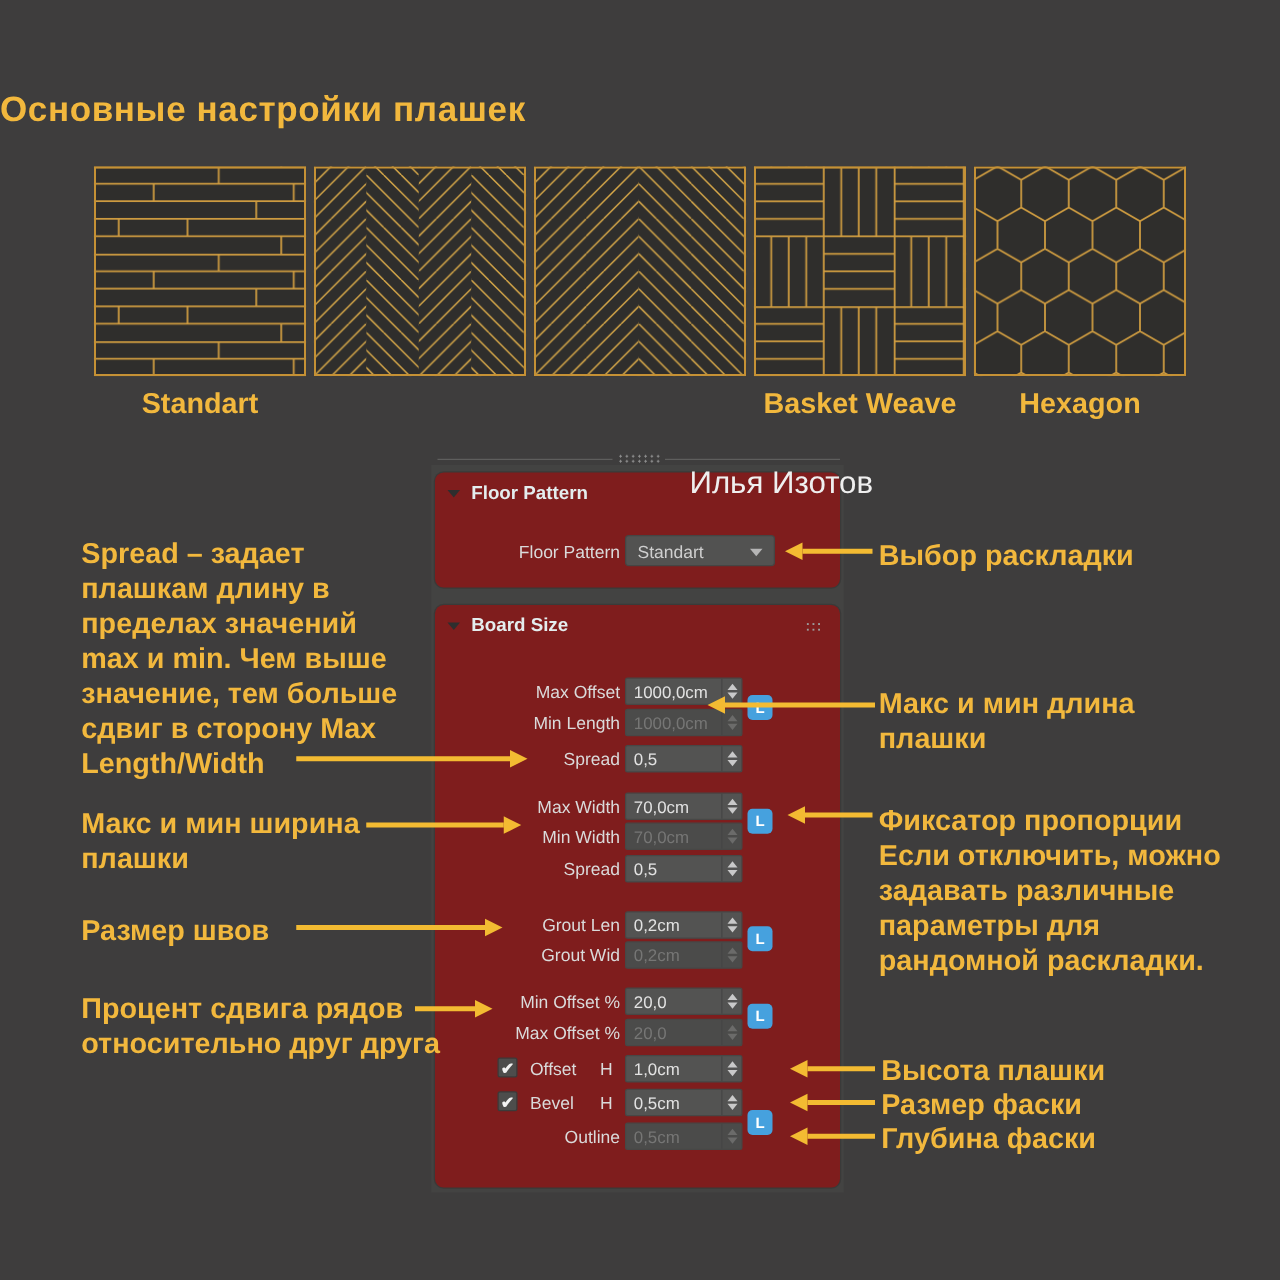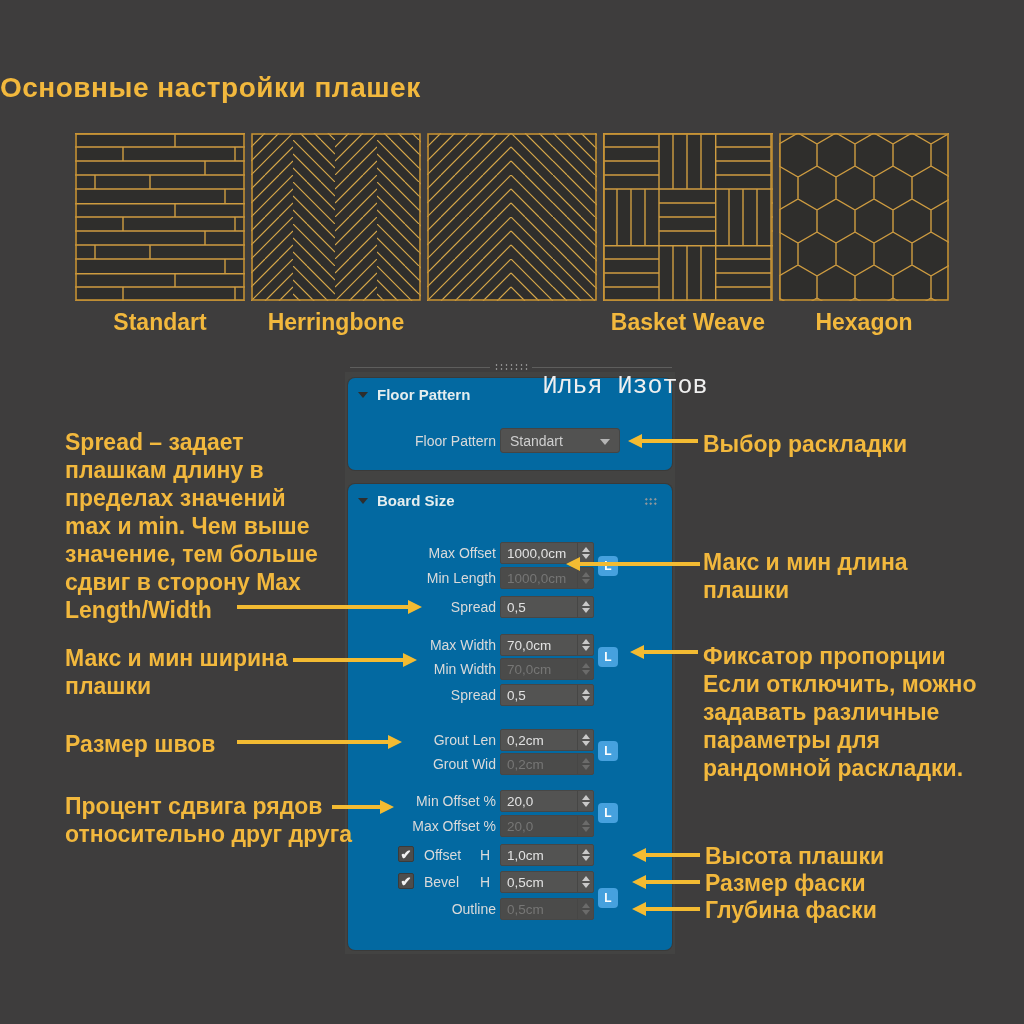--- a/index.html
+++ b/index.html
@@ -9,21 +9,21 @@
          font-size:28px;font-weight:bold;color:#F2B83D;letter-spacing:.5px;}
   
   .swatch{position:absolute;top:133px;width:170px;height:200px;}
   .sw-label{position:absolute;top:176px;width:100%;text-align:center;
             font-size:23px;font-weight:bold;color:#F2B83D;}
   
   .panel-bg{position:absolute;left:345px;top:372px;width:330px;height:582px;background:#434342;}
   .divider-line{position:absolute;top:367px;height:1px;background:#5E5E5D;}
   .grip-dots{position:absolute;left:494px;top:363px;width:34px;height:8px;
              background-image:radial-gradient(#8F8F8F 1px,transparent 1.2px);background-size:5px 4px;}
-  .rollout{position:absolute;background:#0369a1;border-radius:7px;box-shadow:0 0 0 1px #3A3A39;}
+  .rollout{position:absolute;background:#7f1d1d;border-radius:7px;box-shadow:0 0 0 1px #3A3A39;}
   #ro-floor{left:348px;top:378px;width:324px;height:92px;}
   #ro-board{left:348px;top:484px;width:324px;height:466px;}
   .ro-header{position:absolute;left:10px;top:8px;display:flex;align-items:center;gap:9px;
              color:#E4EDEE;font-weight:bold;font-size:15px;}
   .tri-down{width:0;height:0;border-left:5px solid transparent;border-right:5px solid transparent;
             border-top:6px solid #2E2E2E;}
   .grid-icon{position:absolute;right:14px;top:13px;width:14px;height:10px;
              background-image:radial-gradient(#9B9B9B 1px,transparent 1.1px);background-size:4.5px 4.5px;}
   .bs-row{position:absolute;left:0;width:100%;height:22px;}
   .lbl{position:absolute;right:176px;top:3px;font-size:14px;color:#DADADA;white-space:nowrap;}
@@ -47,21 +47,21 @@
   .dd-val{position:absolute;left:9px;top:4px;font-size:14px;color:#CFCFCF;}
   .dd-caret{position:absolute;right:9px;top:10px;width:0;height:0;
             border-left:5px solid transparent;border-right:5px solid transparent;border-top:6px solid #B5B5B5;}
   .cb{position:absolute;left:50px;top:2px;width:16px;height:16px;background:#4D4D4C;
       border:1px solid #3B3B3A;border-radius:2px;color:#F2F2F2;font-size:13px;font-weight:bold;
       line-height:15px;text-align:center;box-sizing:border-box;}
   .cb-lbl{position:absolute;left:76px;top:3px;font-size:14px;color:#DADADA;}
   .h-lbl{position:absolute;left:132px;top:3px;font-size:14px;color:#DADADA;}
   
   .watermark{position:absolute;left:480px;top:372px;width:290px;text-align:center;z-index:6;
-             color:#EFEFEF;font-size:25px;line-height:29px;font-weight:400;font-family:Liberation Mono, monospace;}
+             color:#EFEFEF;font-size:25px;line-height:29px;font-weight:400;}
   
   .note{position:absolute;color:#F2B83D;font-weight:bold;font-size:23px;line-height:28px;
         white-space:pre-line;z-index:5;}
   
   .arrow{position:absolute;height:4px;background:#F3BB32;z-index:4;}
   .arrow.head-left::before{content:'';position:absolute;left:-14px;top:-5px;width:0;height:0;
         border-style:solid;border-width:7px 14px 7px 0;
         border-color:transparent #F3BB32 transparent transparent;}
   .arrow.head-right::after{content:'';position:absolute;right:-14px;top:-5px;width:0;height:0;
         border-style:solid;border-width:7px 0 7px 14px;
@@ -106,21 +106,20 @@
   </div>
   <div class="swatch" style="left:251px">
     <svg width="170" height="168">
       <rect width="170" height="168" fill="#2F2E2C"></rect>
       <rect width="42" height="168" fill="url(#pat-diagA)"></rect>
       <rect x="42" width="42" height="168" fill="url(#pat-diagB-off)"></rect>
       <rect x="84" width="42" height="168" fill="url(#pat-diagA)"></rect>
       <rect x="126" width="44" height="168" fill="url(#pat-diagB-off)"></rect>
       <rect x="1" y="1" width="168" height="166" fill="none" stroke="#C59135" stroke-width="1.6"></rect>
     </svg>
-    <div class="sw-label">Herringbone</div>
   </div>
   <div class="swatch" style="left:427px">
     <svg width="170" height="168">
       <rect width="170" height="168" fill="#2F2E2C"></rect>
       <rect width="84" height="168" fill="url(#pat-diagA)"></rect>
       <rect x="84" width="86" height="168" fill="url(#pat-diagB)"></rect>
       <rect x="1" y="1" width="168" height="166" fill="none" stroke="#C59135" stroke-width="1.6"></rect>
     </svg>
   </div>
   <div class="swatch" style="left:603px">

